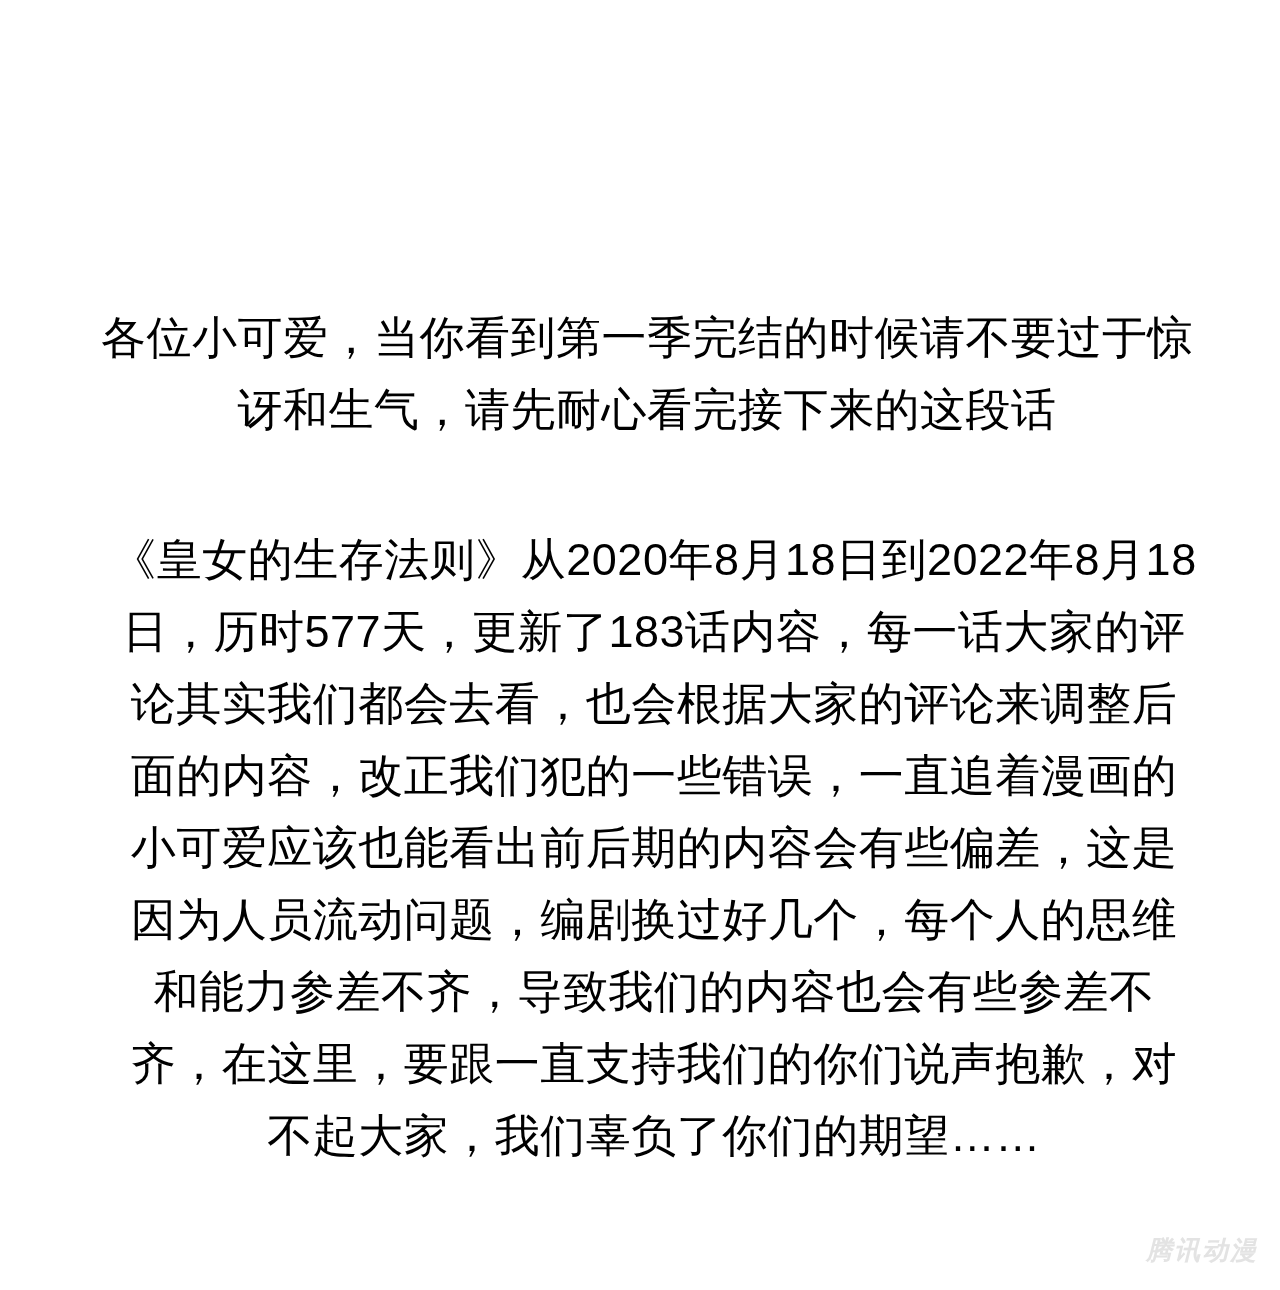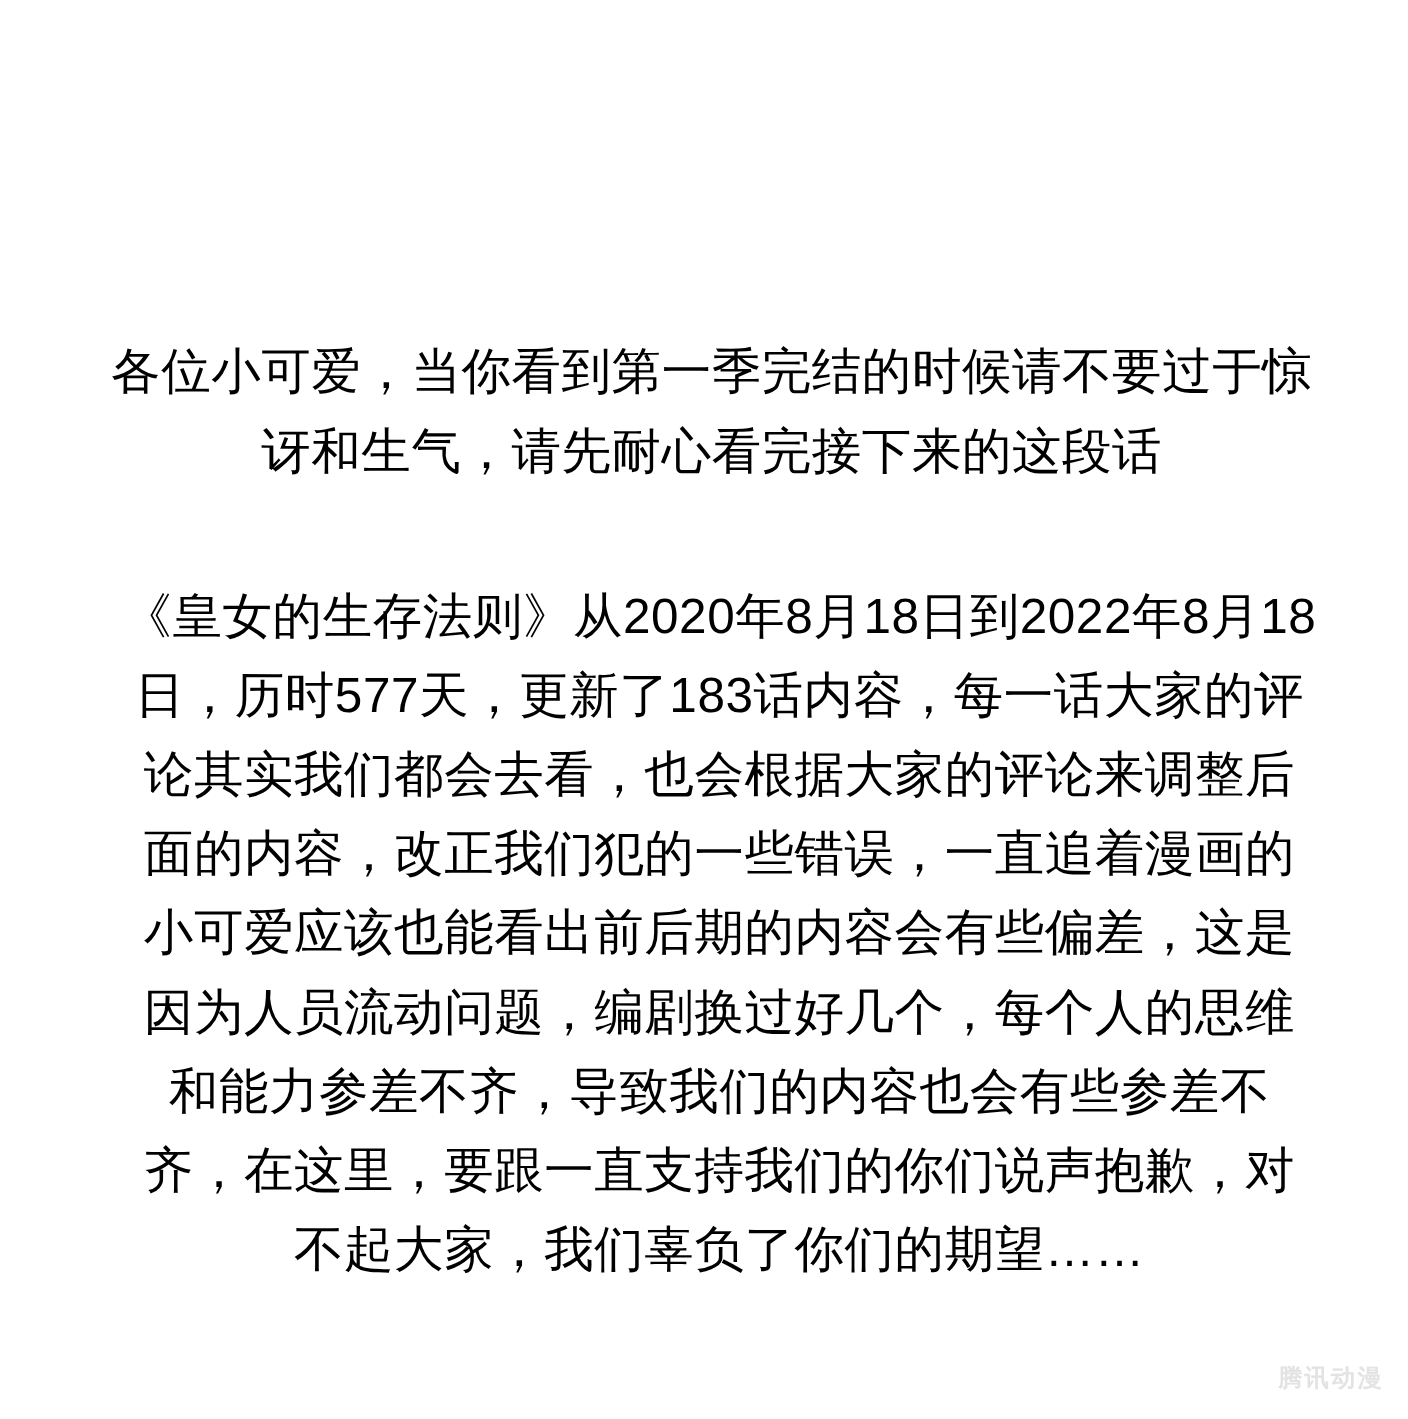--- a/index.html
+++ b/index.html
@@ -39,25 +39,26 @@
     margin: 0 0 78px 0;
   }
   .para.second {
     margin: 12px;
     width: 1090px;
   }
   .watermark {
     position: absolute;
     right: 22px;
     bottom: 22px;
-    font-size: 22px;
+    font-size: 26px;
     color: #e3e3e3;
     letter-spacing: 2px;
     font-weight: 700;
     user-select: none;
+    font-style: italic;
   }
 </style>
 </head>
 <body>
 
 <div class="page">
 
   <div class="content">
     <p class="para first">各位小可爱，当你看到第一季完结的时候请不要过于惊讶和生气，请先耐心看完接下来的这段话</p>
     <p class="para second">《皇女的生存法则》从2020年8月18日到2022年8月18日，历时577天，更新了183话内容，每一话大家的评论其实我们都会去看，也会根据大家的评论来调整后面的内容，改正我们犯的一些错误，一直追着漫画的小可爱应该也能看出前后期的内容会有些偏差，这是因为人员流动问题，编剧换过好几个，每个人的思维和能力参差不齐，导致我们的内容也会有些参差不齐，在这里，要跟一直支持我们的你们说声抱歉，对不起大家，我们辜负了你们的期望……</p>

